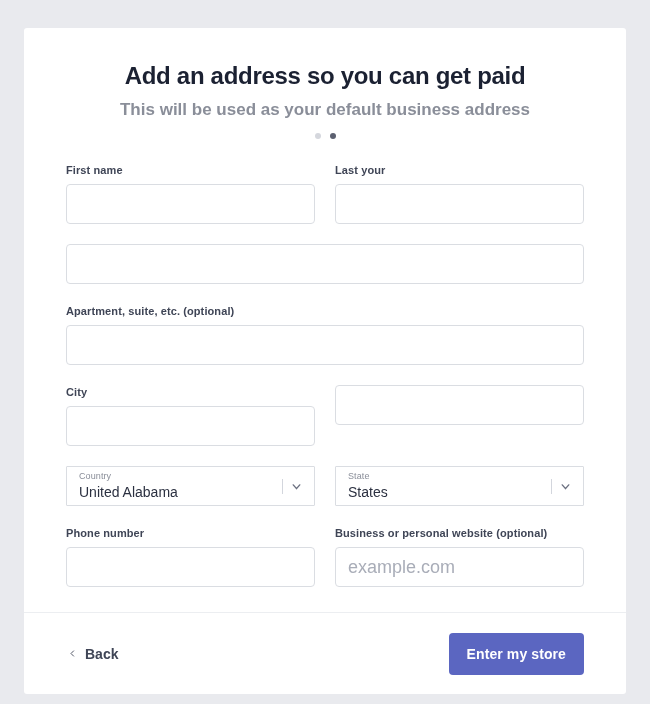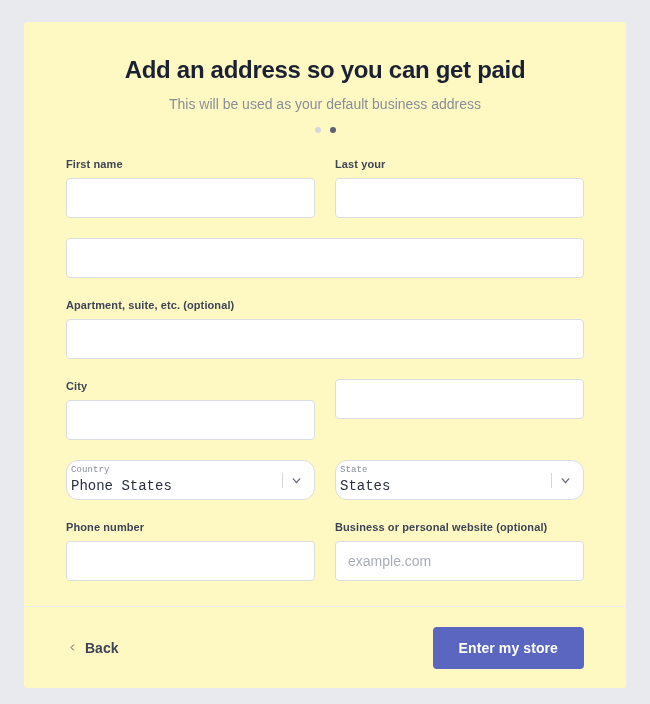--- a/index.html
+++ b/index.html
@@ -13,45 +13,45 @@
     height: 704px;
     background: #e9eaee;
     font-family: "Liberation Sans", sans-serif;
     -webkit-font-smoothing: antialiased;
     overflow: hidden;
   }
 
   .card {
     position: absolute;
     left: 24px;
-    top: 22px;
+    top: 28px;
     width: 602px;
     height: 666px;
-    background: #fef9c3;
+    background: #ffffff;
     border-radius: 3px;
     overflow: hidden;
   }
 
   
   .header {
     padding-top: 32px;
     text-align: center;
   }
   .title {
     margin: 0;
     font-size: 24px;
     font-weight: bold;
     color: #1b2132;
     letter-spacing: -0.3px;
     line-height: 32px;
   }
   .subtitle {
     margin: 8px 0 0 0;
-    font-size: 14px;
-    font-weight: normal;
+    font-size: 17px;
+    font-weight: bold;
     color: #8a8e99;
     line-height: 20px;
   }
   .dots {
     margin-top: 13px;
     display: flex;
     justify-content: center;
     align-items: center;
     gap: 9px;
   }
@@ -90,41 +90,40 @@
 
   .input {
     display: block;
     width: 100%;
     height: 40px;
     padding: 16px 12px;
     background: #ffffff;
     border: 1px solid #dadde2;
     border-radius: 4px;
     font-family: "Liberation Sans", sans-serif;
-    font-size: 14px;
+    font-size: 18px;
     color: #2b3040;
     outline: none;
   }
   .input::placeholder {
     color: #a9adb8;
     opacity: 1;
   }
 
   
   .select-wrap {
     position: relative;
     display: block;
     width: 100%;
     height: 40px;
     border: 1px solid #dadde2;
-    border-radius: 12px;
+    border-radius: 1px;
     background: #ffffff;
-    padding: 4px 12px 0 4px;
+    padding: 4px 12px 0 12px;
     cursor: pointer;
-    font-family: Liberation Mono, monospace;
   }
   .select-label {
     display: block;
     font-size: 9px;
     color: #8a8e99;
     line-height: 11px;
     letter-spacing: 0.1px;
   }
   .select-value {
     display: block;
@@ -190,21 +189,21 @@
     font-family: "Liberation Sans", sans-serif;
     text-align: right;
   }
   .back svg { display: block; }
 
   .primary-btn {
     display: inline-flex;
     align-items: center;
     justify-content: center;
     height: 42px;
-    padding: 0 26px;
+    padding: 0 18px;
     background: #5b66c1;
     color: #ffffff;
     font-size: 14px;
     font-weight: bold;
     font-family: "Liberation Sans", sans-serif;
     border: none;
     border-radius: 4px;
     cursor: pointer;
     letter-spacing: 0.1px;
   }
@@ -252,21 +251,21 @@
       </div>
       <div class="field">
         <input class="input" type="text" value="" style="">
       </div>
     </div>
 
     <div class="row">
       <div class="field">
         <div class="select-wrap">
           <span class="select-label">Country</span>
-          <span class="select-value">Phone States</span>
+          <span class="select-value">United Alabama</span>
           <span class="select-sep"></span>
           <span class="select-chev">
             <svg width="13" height="13" viewBox="0 0 24 24" fill="none" stroke="#6b7080" stroke-width="2.6" stroke-linecap="round" stroke-linejoin="round">
               <polyline points="6 9 12 16 18 9"></polyline>
             </svg>
           </span>
         </div>
       </div>
       <div class="field">
         <div class="select-wrap">

